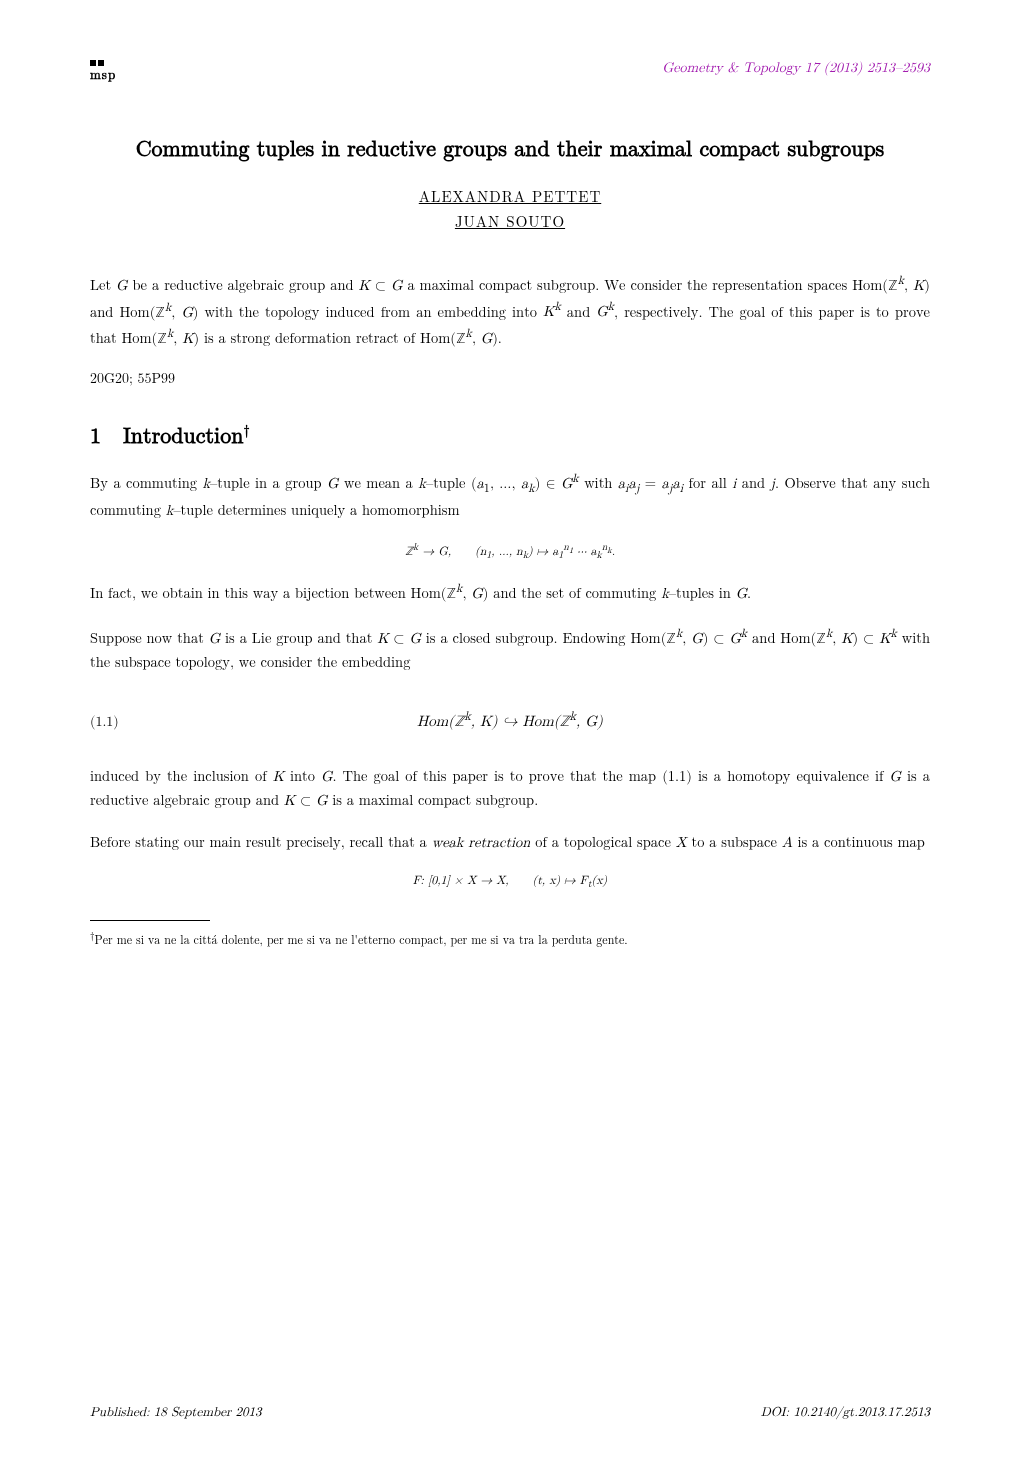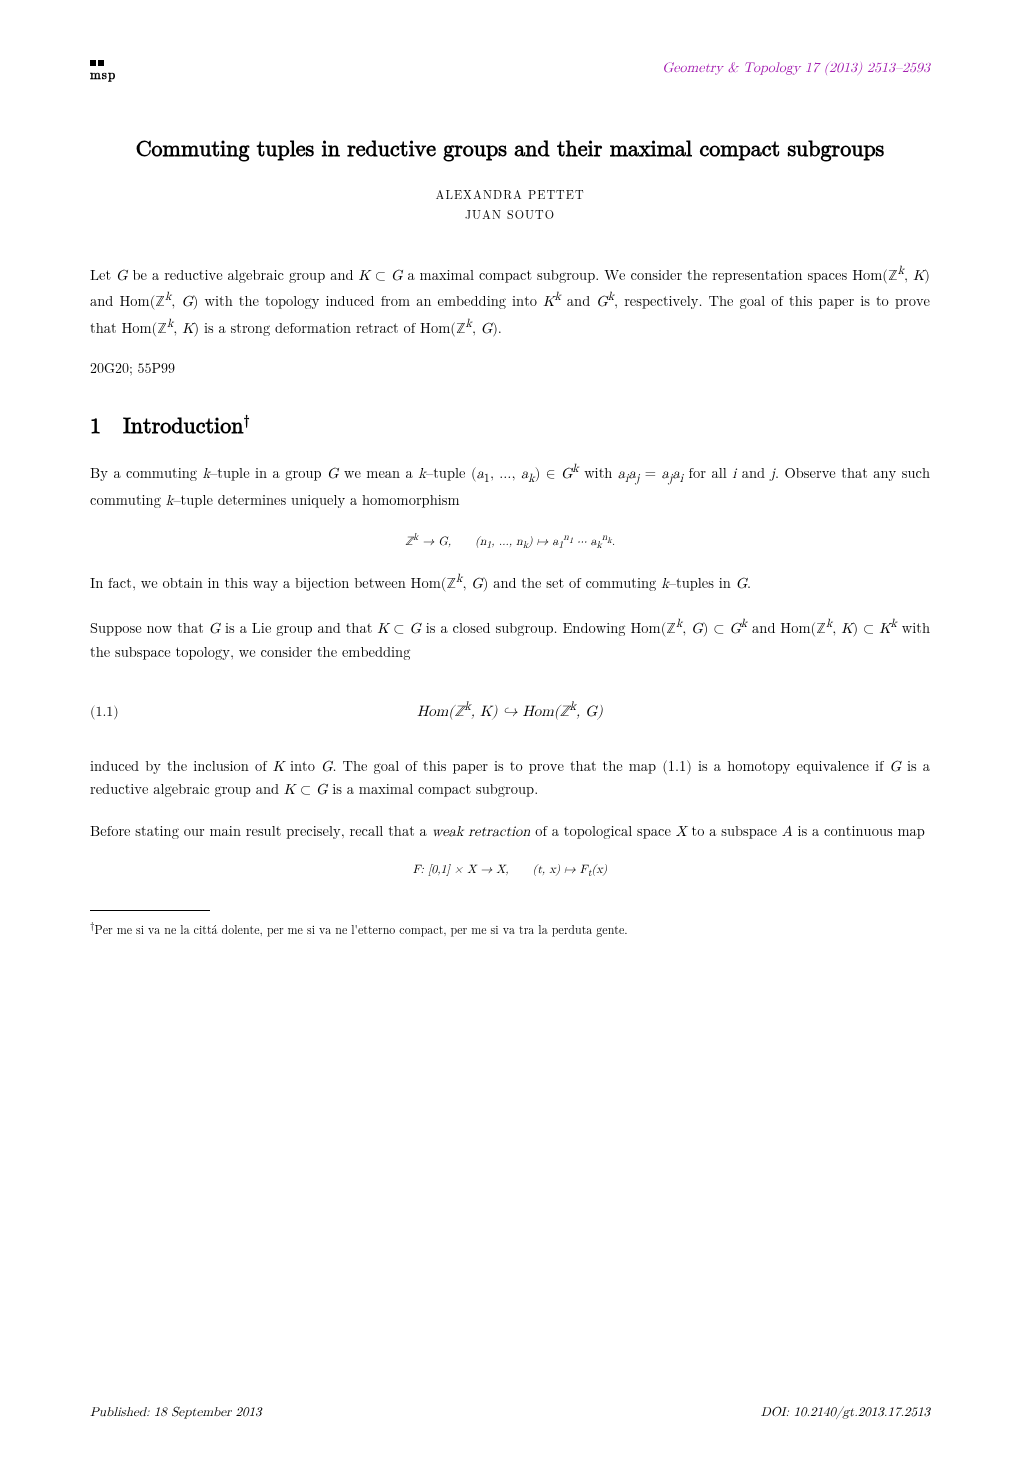--- a/index.html
+++ b/index.html
@@ -57,25 +57,26 @@
       text-align: center;
       margin-bottom: 20px;
     }
     .paper-title {
       font-size: 22px;
       font-weight: bold;
       line-height: 1.4;
       margin-bottom: 20px;
     }
     .author-name {
-      font-size: 12px;
+      font-size: 15px;
       font-variant: small-caps;
       text-transform: uppercase;
       letter-spacing: 1px;
       line-height: 1.7;
+      text-decoration: underline;
     }
     
     .abstract {
       margin: 35px 0 20px 0;
       font-size: 14px;
       line-height: 1.6;
     }
     .msc-codes {
       font-size: 14px;
       margin-top: 15px;

